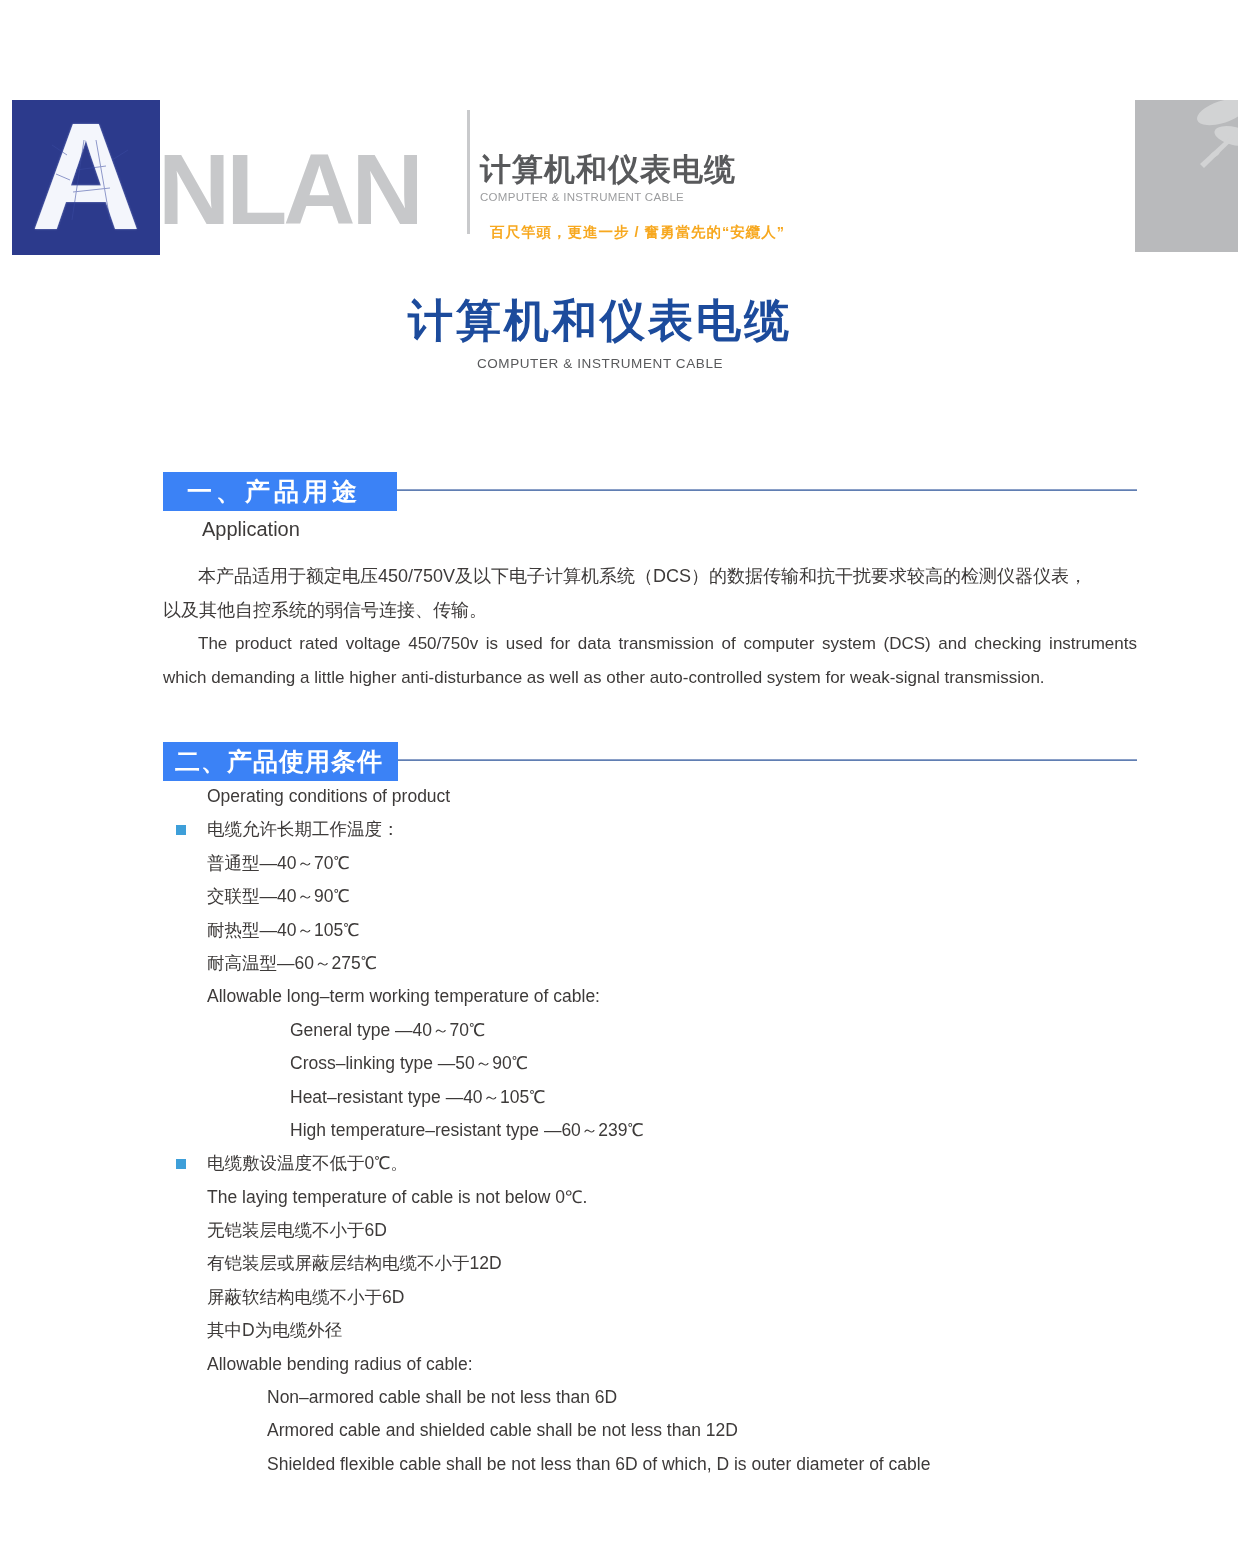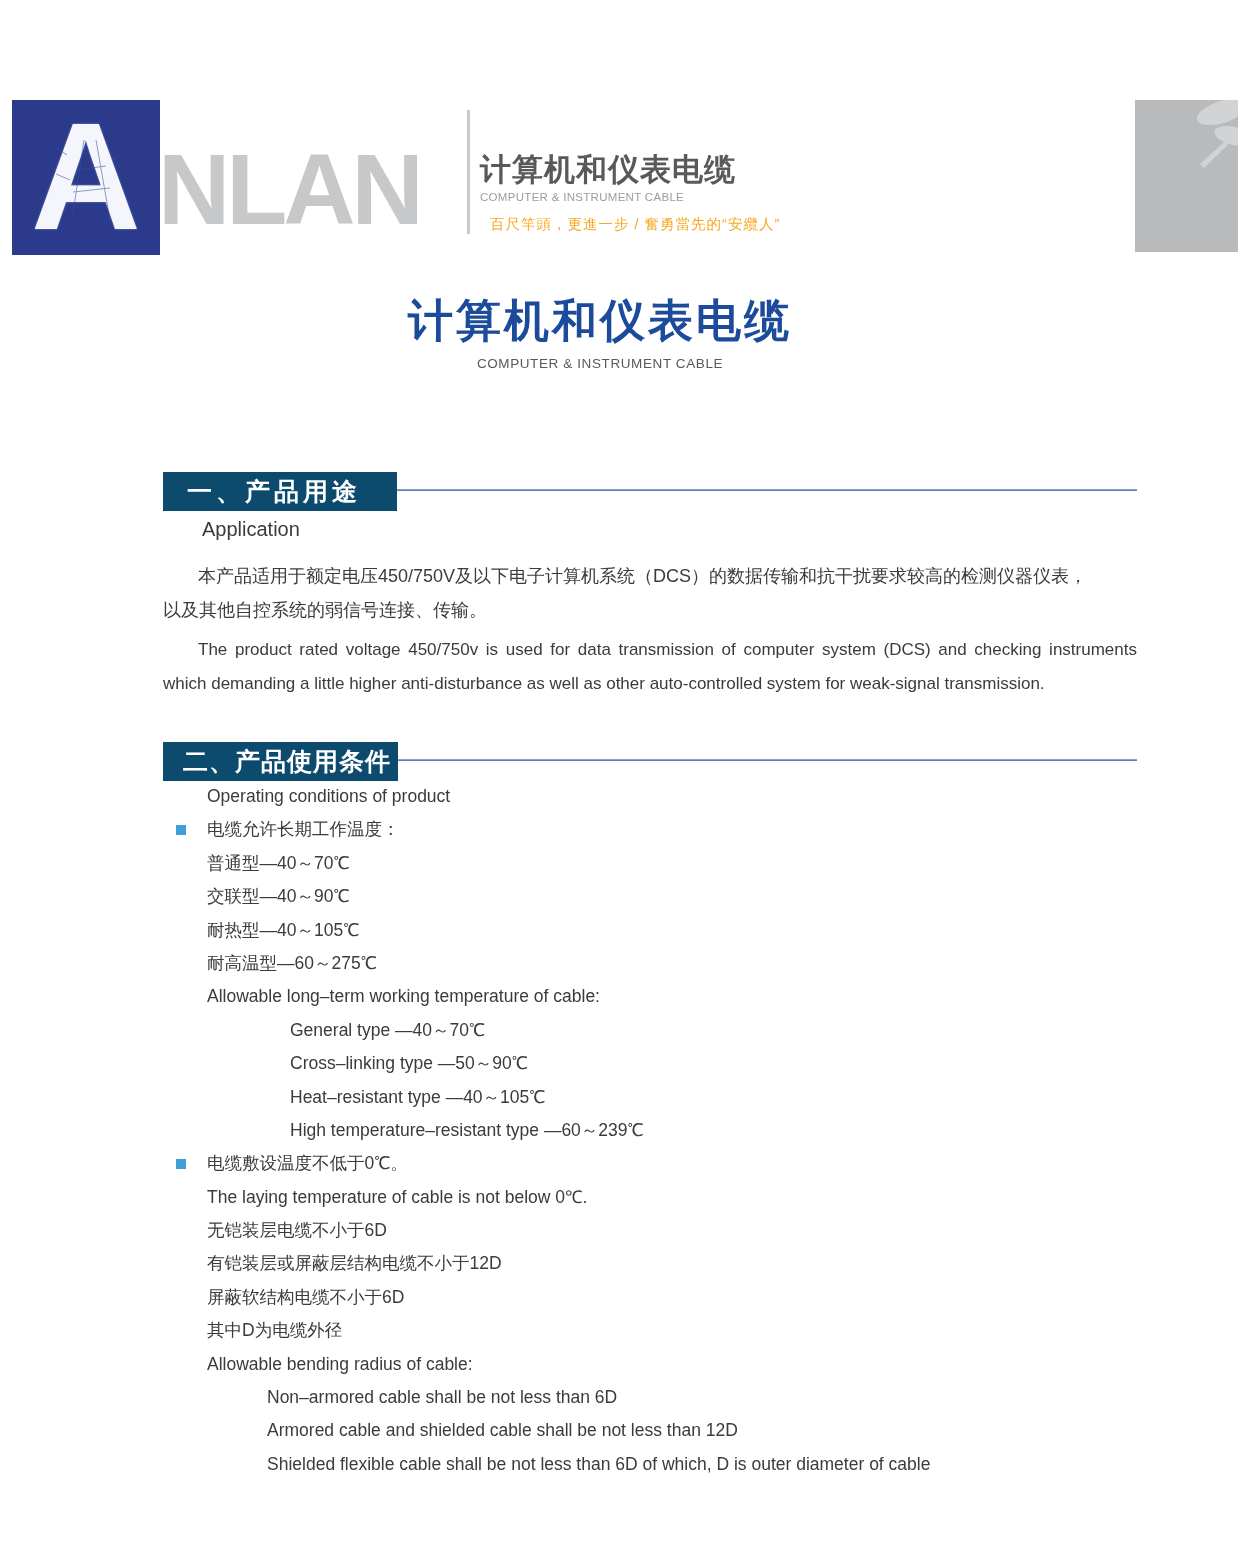--- a/index.html
+++ b/index.html
@@ -31,64 +31,64 @@
   }
   .header-text { position:absolute; left:480px; top:150px; }
   .header-title-cn {
     font-size:31px; font-weight:bold; color:#58595b; letter-spacing:1px;
     line-height:40px;
   }
   .header-title-en {
     font-size:11.5px; color:#9b9c9e; letter-spacing:0.3px; margin-top:1px;
   }
   .header-slogan {
-    margin-top:12px; padding-left:10px;
-    font-size:14.5px; font-weight:normal; color:#f7a81f; letter-spacing:1px;
+    margin-top:20px; padding-left:10px;
+    font-size:14.5px; font-weight:bold; color:#f7a81f; letter-spacing:1px;
   }
   .corner-box {
     position:absolute; left:1135px; top:100px; width:103px; height:152px;
     background:#b9babc; overflow:hidden;
   }
   .corner-box svg { position:absolute; right:-12px; top:-6px; }
 
   
   .page-title-wrap { position:absolute; left:119px; top:295px; width:962px; text-align:center; }
   .page-title-cn {
     font-size:45px; font-weight:bold; color:#1c4b9c; letter-spacing:3px; line-height:52px;
   }
   .page-title-en {
     margin-top:9px; font-size:13.5px; color:#58595b; letter-spacing:0.6px;
   }
 
   
-  .section-bar { position:absolute; left:163px; height:39px; background:#0c4a6e; color:#ffffff; }
+  .section-bar { position:absolute; left:163px; height:39px; background:#3b82f6; color:#ffffff; }
   .section-bar .bar-label {
     display:block; font-size:25px; font-weight:bold; line-height:38px; white-space:nowrap;
   }
   .bar-1 { top:472px; width:234px; }
   .bar-1 .bar-label { padding-left:24px; letter-spacing:4px; }
   .bar-2 { top:742px; width:235px; }
-  .bar-2 .bar-label { padding-left:20px; letter-spacing:1px;border-radius:15px; }
+  .bar-2 .bar-label { padding-left:12px; letter-spacing:1px;border-radius:15px; }
   .section-rule {
     position:absolute; height:2px;
     background:linear-gradient(#9fb0d2, #4c6ea8);
   }
   .rule-1 { left:397px; top:489px; width:740px; }
   .rule-2 { left:398px; top:759px; width:739px; }
 
   
   .application-label { position:absolute; left:202px; top:518px; font-size:20px; }
   .para-cn {
     position:absolute; left:163px; top:560px; width:974px;
     font-size:18px; line-height:33.5px; text-align:justify;
   }
   .para-cn .ind { text-indent:35px; }
   .para-en {
     position:absolute; left:163px; top:627px; width:974px;
-    font-size:17px; line-height:33.5px; text-align:justify; text-indent:35px;margin-top:6px;
+    font-size:17px; line-height:33.5px; text-align:justify; text-indent:35px;
   }
 
   
   .cond-list { position:absolute; left:163px; top:780px; width:974px; font-size:17.5px; }
   .cond-line { position:relative; height:33.4px; line-height:33.4px; padding-left:44px; white-space:nowrap; }
   .cond-line.i1 { padding-left:127px; }
   .cond-line.i2 { padding-left:104px; }
   .bullet-sq {
     position:absolute; left:13px; top:12px; width:10px; height:10px;
     background:#3e9fd9;

